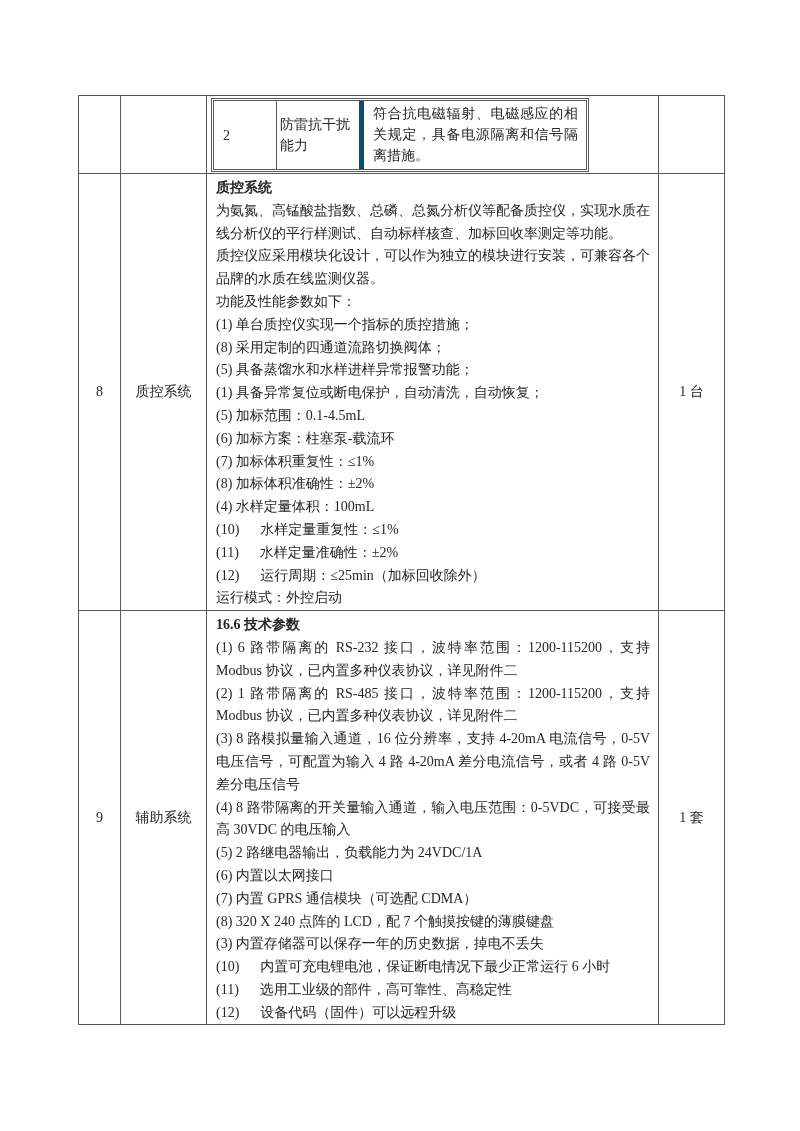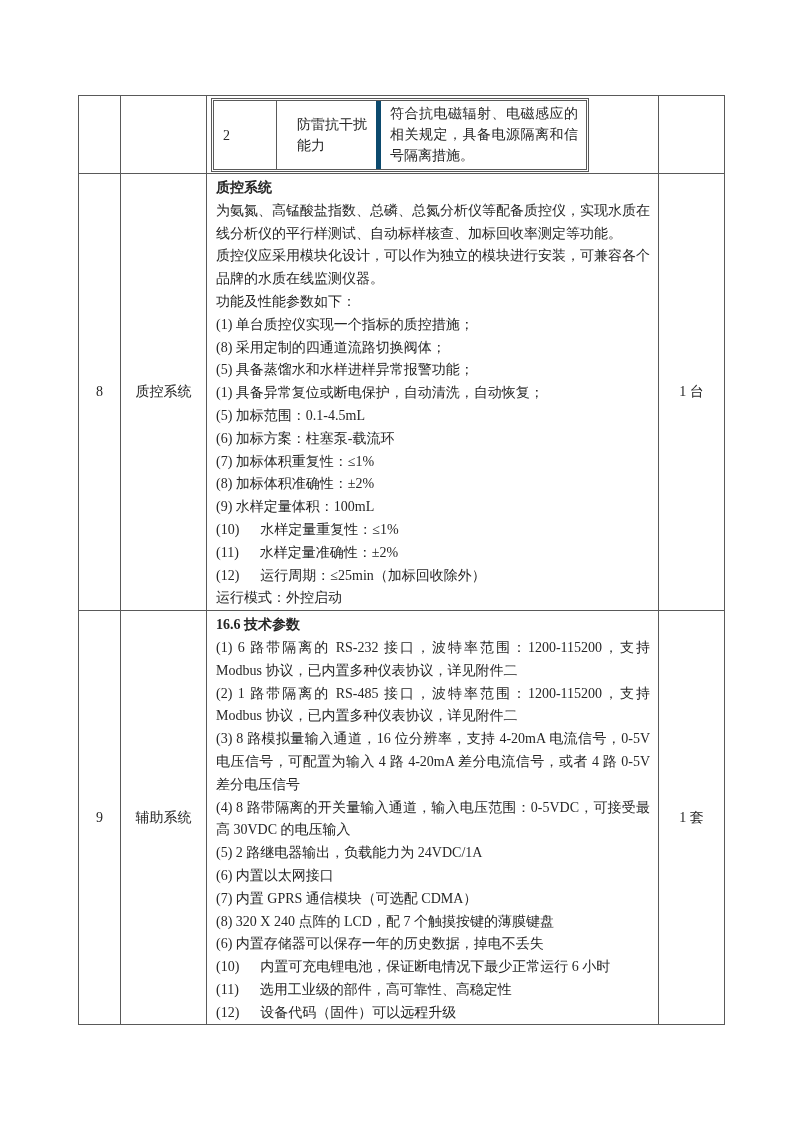--- a/index.html
+++ b/index.html
@@ -57,21 +57,21 @@
   }
   td.n-no{
     width:52px;
     vertical-align:middle;
     padding-left:9px;
   }
   td.n-name{
     width:78px;
     border-left:1px solid #595959;
     vertical-align:middle;
-    padding-left:20px;
+    padding-left:3px;
   }
   td.n-desc{
     border-left:5px solid #0c4a6e;
     vertical-align:top;
     text-align:justify;
     padding:2px 8px 2px 9px;
     height:64px;
   }
 </style>
 </head>
@@ -116,21 +116,21 @@
               <div class="para">质控仪应采用模块化设计，可以作为独立的模块进行安装，可兼容各个品牌的水质在线监测仪器。</div>
               <div class="para">功能及性能参数如下：</div>
               <div class="para">(1) 单台质控仪实现一个指标的质控措施；</div>
               <div class="para">(8) 采用定制的四通道流路切换阀体；</div>
               <div class="para">(5) 具备蒸馏水和水样进样异常报警功能；</div>
               <div class="para">(1) 具备异常复位或断电保护，自动清洗，自动恢复；</div>
               <div class="para">(5) 加标范围：0.1-4.5mL</div>
               <div class="para">(6) 加标方案：柱塞泵-载流环</div>
               <div class="para">(7) 加标体积重复性：≤1%</div>
               <div class="para">(8) 加标体积准确性：±2%</div>
-              <div class="para">(9) 水样定量体积：100mL</div>
+              <div class="para">(4) 水样定量体积：100mL</div>
               <div class="para">(10)      水样定量重复性：≤1%</div>
               <div class="para">(11)      水样定量准确性：±2%</div>
               <div class="para">(12)      运行周期：≤25min（加标回收除外）</div>
               <div class="para">运行模式：外控启动</div>
             </div>
         </td>
         <td class="c-qty">1 台</td>
       </tr>
 
       <tr style="height:413px">
@@ -140,21 +140,21 @@
           <div class="heading">16.6 技术参数</div>
           <div>
               <div class="para">(1) 6 路带隔离的 RS-232 接口，波特率范围：1200-115200，支持 Modbus 协议，已内置多种仪表协议，详见附件二</div>
               <div class="para">(2) 1 路带隔离的 RS-485 接口，波特率范围：1200-115200，支持 Modbus 协议，已内置多种仪表协议，详见附件二</div>
               <div class="para">(3) 8 路模拟量输入通道，16 位分辨率，支持 4-20mA 电流信号，0-5V 电压信号，可配置为输入 4 路 4-20mA 差分电流信号，或者 4 路 0-5V 差分电压信号</div>
               <div class="para">(4) 8 路带隔离的开关量输入通道，输入电压范围：0-5VDC，可接受最高 30VDC 的电压输入</div>
               <div class="para">(5) 2 路继电器输出，负载能力为 24VDC/1A</div>
               <div class="para">(6) 内置以太网接口</div>
               <div class="para">(7) 内置 GPRS 通信模块（可选配 CDMA）</div>
               <div class="para">(8) 320 X 240 点阵的 LCD，配 7 个触摸按键的薄膜键盘</div>
-              <div class="para">(6) 内置存储器可以保存一年的历史数据，掉电不丢失</div>
+              <div class="para">(3) 内置存储器可以保存一年的历史数据，掉电不丢失</div>
               <div class="para">(10)      内置可充电锂电池，保证断电情况下最少正常运行 6 小时</div>
               <div class="para">(11)      选用工业级的部件，高可靠性、高稳定性</div>
               <div class="para">(12)      设备代码（固件）可以远程升级</div>
             </div>
         </td>
         <td class="c-qty">1 套</td>
       </tr>
     </tbody>
   </table>
 </div>

